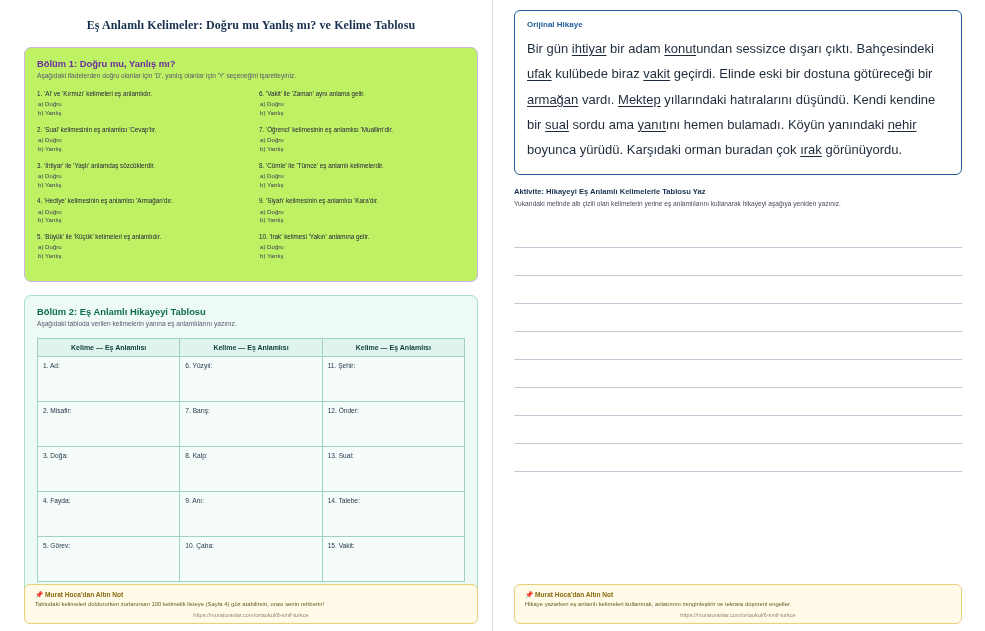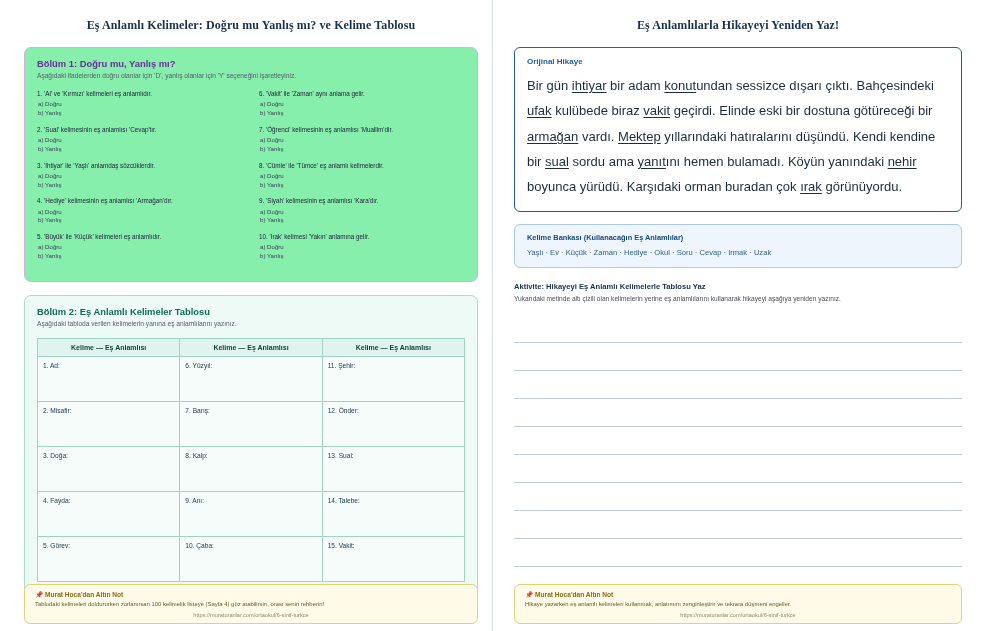--- a/index.html
+++ b/index.html
@@ -46,21 +46,21 @@
   }
 
   
   .box {
     border-radius: 7px;
     border: 1px solid #c9b6e0;
     padding: 10px 12px 12px 12px;
     margin-bottom: 13px;
   }
   .box-purple {
-    background: #86efac;
+    background: #bef264;
     border-color: #cdb3e4;
   }
   .box-title {
     font-size: 9.4px;
     font-weight: bold;
     color: #6a2e9c;
     margin: 0 0 3px 0;
   }
   .box-sub {
     font-size: 6.6px;
@@ -277,21 +277,21 @@
             <div class="tf-item">
               <p class="tf-q">10. 'Irak' kelimesi 'Yakın' anlamına gelir.</p>
               <p class="tf-opt">a) Doğru</p>
               <p class="tf-opt">b) Yanlış</p>
             </div>
           </div>
       </div>
     </div>
 
     <div class="box box-teal">
-      <p class="box-title box-title-teal">Bölüm 2: Eş Anlamlı Kelimeler Tablosu</p>
+      <p class="box-title box-title-teal">Bölüm 2: Eş Anlamlı Hikayeyi Tablosu</p>
       <p class="box-sub">Aşağıdaki tabloda verilen kelimelerin yanına eş anlamlılarını yazınız.</p>
       <table class="syn">
         <thead>
           <tr id="synHead">
               <th>Kelime — Eş Anlamlısı</th>
               <th>Kelime — Eş Anlamlısı</th>
               <th>Kelime — Eş Anlamlısı</th>
             </tr>
         </thead>
         <tbody id="synBody">
@@ -327,31 +327,26 @@
     <div class="note">
       <p class="note-title">📌 Murat Hoca'dan Altın Not</p>
       <p class="note-text">Tablodaki kelimeleri doldururken zorlanırsan 100 kelimelik listeye (Sayfa 4) göz atabilirsin, orası senin rehberin!</p>
       <p class="note-url">https://muraturanlar.com/ortaokul/6-sinif-turkce</p>
     </div>
   </div>
 
   <div class="divider"></div>
 
   <div class="col col-right">
-    <div class="doc-title">Eş Anlamlılarla Hikayeyi Yeniden Yaz!</div>
 
     <div class="box-blue">
       <p class="box-title-blue">Orijinal Hikaye</p>
       <p class="story" id="storyP">Bir gün <u>ihtiyar</u> bir adam <u>konut</u>undan sessizce dışarı çıktı. Bahçesindeki <u>ufak</u> kulübede biraz <u>vakit</u> geçirdi. Elinde eski bir dostuna götüreceği bir <u>armağan</u> vardı. <u>Mektep</u> yıllarındaki hatıralarını düşündü. Kendi kendine bir <u>sual</u> sordu ama <u>yanıt</u>ını hemen bulamadı. Köyün yanındaki <u>nehir</u> boyunca yürüdü. Karşıdaki orman buradan çok <u>ırak</u> görünüyordu.</p>
     </div>
 
-    <div class="box-bank">
-      <p class="bank-title">Kelime Bankası (Kullanacağın Eş Anlamlılar)</p>
-      <p class="bank-words">Yaşlı · Ev · Küçük · Zaman · Hediye · Okul · Soru · Cevap · Irmak · Uzak</p>
-    </div>
 
     <p class="activity-title">Aktivite: Hikayeyi Eş Anlamlı Kelimelerle Tablosu Yaz</p>
     <p class="activity-sub">Yukarıdaki metinde altı çizili olan kelimelerin yerine eş anlamlılarını kullanarak hikayeyi aşağıya yeniden yazınız.</p>
     <div class="lines" id="linesBox">
         <div class="line"></div>
         <div class="line"></div>
         <div class="line"></div>
         <div class="line"></div>
         <div class="line"></div>
         <div class="line"></div>

